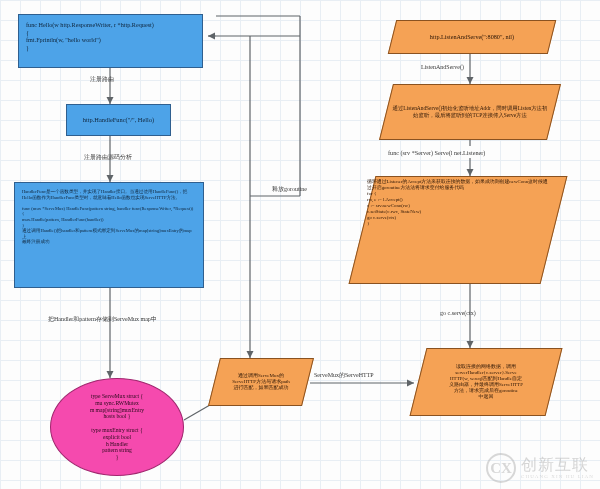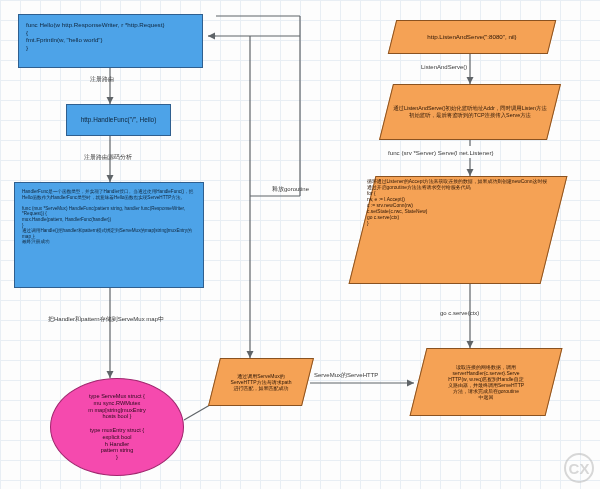--- a/index.html
+++ b/index.html
@@ -16,20 +16,21 @@
   #canvas {
     position: relative;
     width: 600px;
     height: 489px;
     background-color: #fdfdfd;
     background-image:
       linear-gradient(to right, #e8eef4 1px, transparent 1px),
       linear-gradient(to bottom, #e8eef4 1px, transparent 1px);
     background-size: 20px 20px;
     overflow: hidden;
+    font-family: Liberation Serif, serif;
   }
   #edges {
     position: absolute;
     left: 0;
     top: 0;
     width: 600px;
     height: 489px;
   }
   .node {
     position: absolute;
@@ -237,15 +238,19 @@
   <div class="edge-label" style="left:272px; top:186px; font-size:6px;">释放goroutine</div>
 
   <div class="edge-label" style="left:421px; top:64px; font-size:6px;">ListenAndServe()</div>
 
   <div class="edge-label" style="left:440px; top:310px; font-size:6px;">go c.serve(ctx)</div>
 
   <div class="edge-label" style="left:314px; top:372px; font-size:6px;">ServeMux的ServeHTTP</div>
 
   <div class="watermark">
     <div class="wm-circle">CX</div>
+    <div class="wm-text">
+      <span class="wm-cn">创新互联</span>
+      <span class="wm-en">CHUANG XIN HU LIAN</span>
+    </div>
   </div>
 
 </div>
 
 </body></html>

